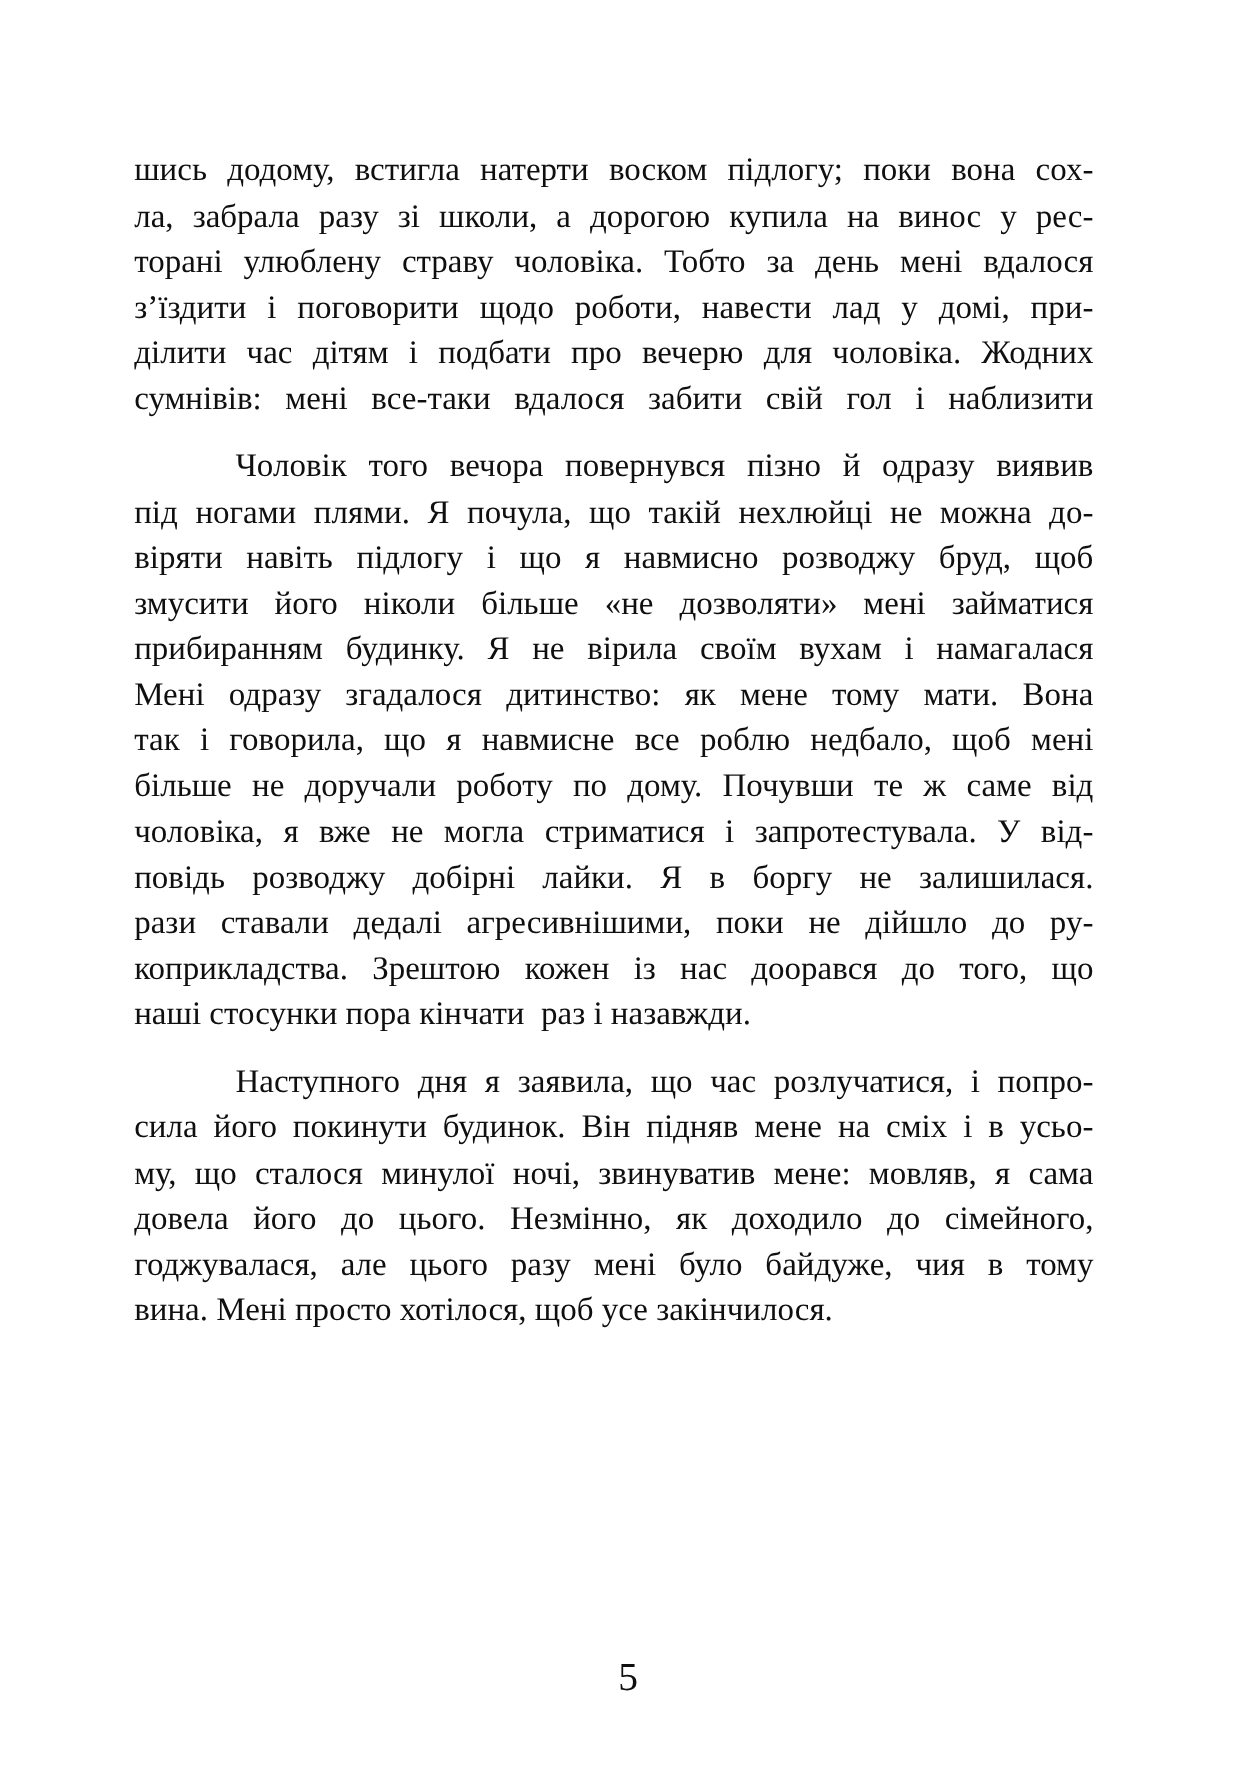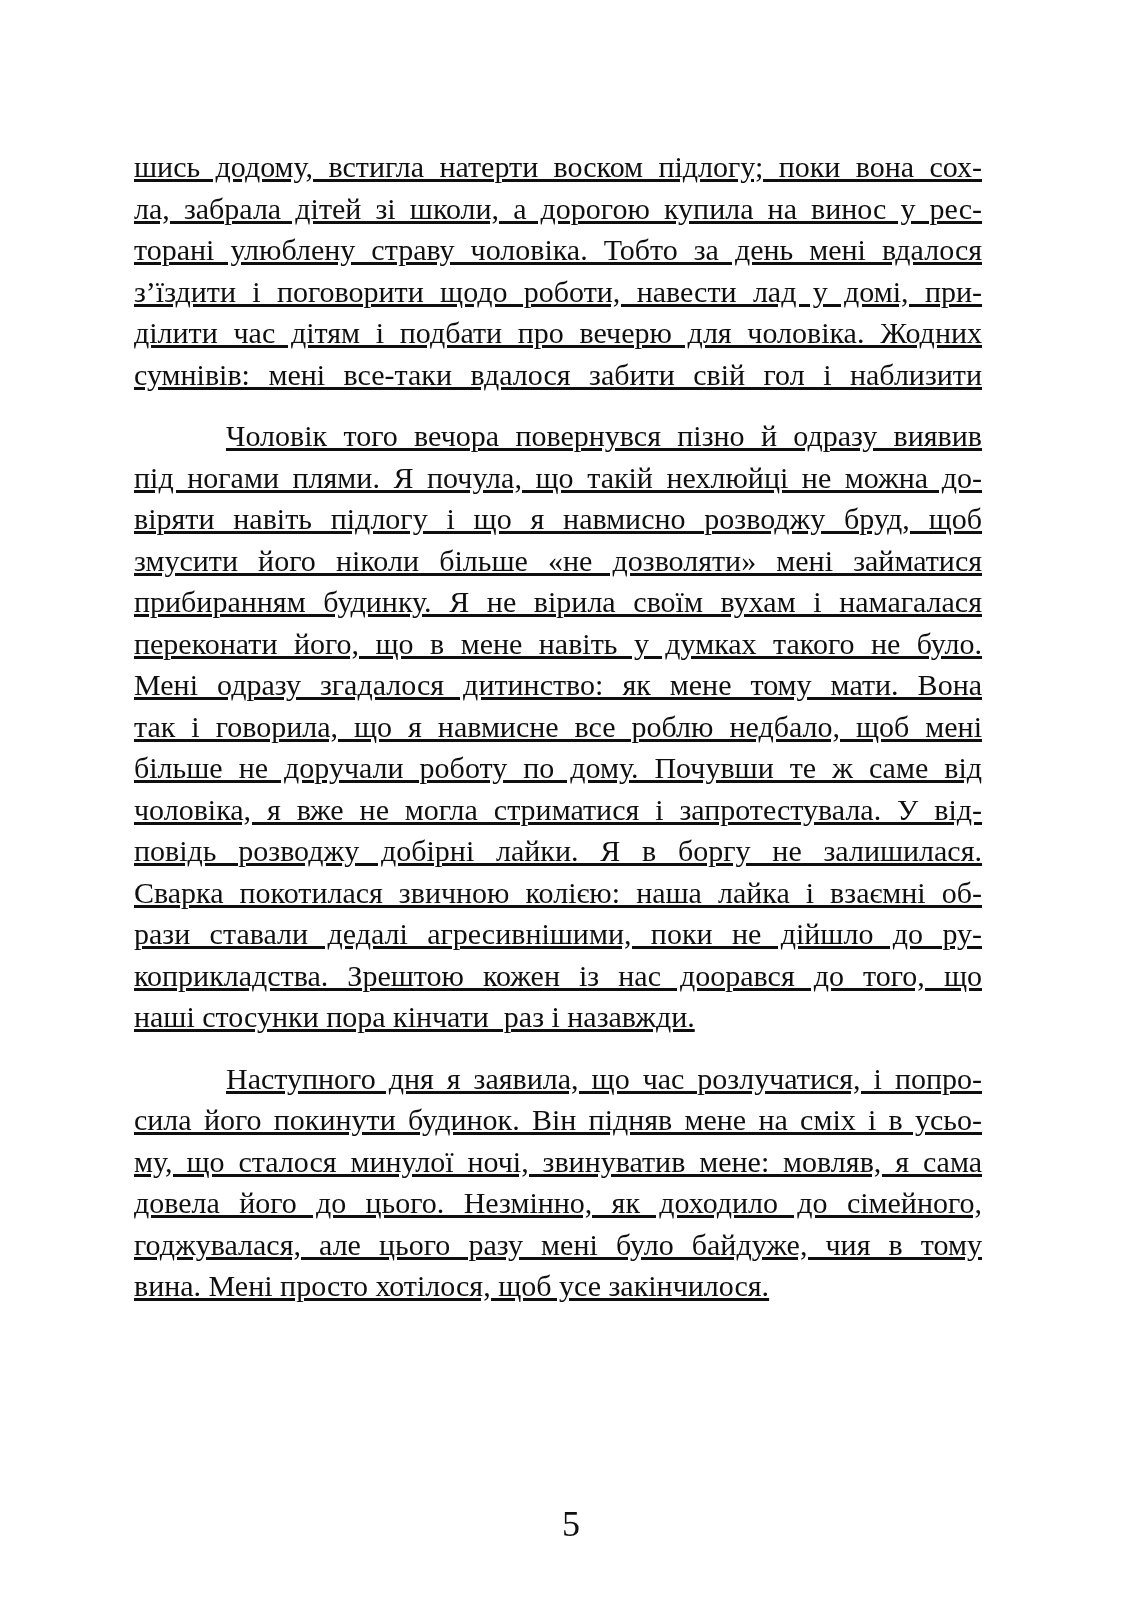--- a/index.html
+++ b/index.html
@@ -21,21 +21,21 @@
   .text-block {
     position: absolute;
     left: 118px;
     top: 130px;
     width: 880px;
     font-family: "Liberation Serif", "DejaVu Serif", serif;
     font-size: 30px;
     line-height: 41.5px;
     color: #0f0f0f;
   }
-  .para { margin: 16px; text-decoration: underline; }
+  .para { margin: 4px; }
   .para + .para { margin-top: 20px; }
   .line {
     text-align: justify;
     text-align-last: justify;
     white-space: pre-wrap;
   }
   .line.last { text-align-last: left; }
   .line.indent { text-indent: 92px; }
   .page-number {
     position: absolute;
@@ -49,39 +49,37 @@
     color: #0f0f0f;
   }
 </style>
 </head>
 <body>
 
 <div class="page">
   <main class="text-block">
       <div class="para">
         <div class="line">шись додому, встигла натерти воском підлогу; поки вона сох-</div>
-        <div class="line">ла, забрала дітей зі школи, а дорогою купила на винос у рес-</div>
+        <div class="line">ла, забрала разу зі школи, а дорогою купила на винос у рес-</div>
         <div class="line">торані улюблену страву чоловіка. Тобто за день мені вдалося</div>
         <div class="line">з’їздити і поговорити щодо роботи, навести лад у домі, при-</div>
         <div class="line">ділити час дітям і подбати про вечерю для чоловіка. Жодних</div>
         <div class="line">сумнівів: мені все-таки вдалося забити свій гол і наблизити</div>
       </div>
       <div class="para">
         <div class="line indent">Чоловік того вечора повернувся пізно й одразу виявив</div>
         <div class="line">під ногами плями. Я почула, що такій нехлюйці не можна до-</div>
         <div class="line">віряти навіть підлогу і що я навмисно розводжу бруд, щоб</div>
         <div class="line">змусити його ніколи більше «не дозволяти» мені займатися</div>
         <div class="line">прибиранням будинку. Я не вірила своїм вухам і намагалася</div>
-        <div class="line">переконати його, що в мене навіть у думках такого не було.</div>
         <div class="line">Мені одразу згадалося дитинство: як мене тому мати. Вона</div>
         <div class="line">так і говорила, що я навмисне все роблю недбало, щоб мені</div>
         <div class="line">більше не доручали роботу по дому. Почувши те ж саме від</div>
         <div class="line">чоловіка, я вже не могла стриматися і запротестувала. У від-</div>
         <div class="line">повідь розводжу добірні лайки. Я в боргу не залишилася.</div>
-        <div class="line">Сварка покотилася звичною колією: наша лайка і взаємні об-</div>
         <div class="line">рази ставали дедалі агресивнішими, поки не дійшло до ру-</div>
         <div class="line">коприкладства. Зрештою кожен із нас доорався до того, що</div>
         <div class="line last">наші стосунки пора кінчати  раз і назавжди.</div>
       </div>
       <div class="para">
         <div class="line indent">Наступного дня я заявила, що час розлучатися, і попро-</div>
         <div class="line">сила його покинути будинок. Він підняв мене на сміх і в усьо-</div>
         <div class="line">му, що сталося минулої ночі, звинуватив мене: мовляв, я сама</div>
         <div class="line">довела його до цього. Незмінно, як доходило до сімейного,</div>
         <div class="line">годжувалася, але цього разу мені було байдуже, чия в тому</div>

